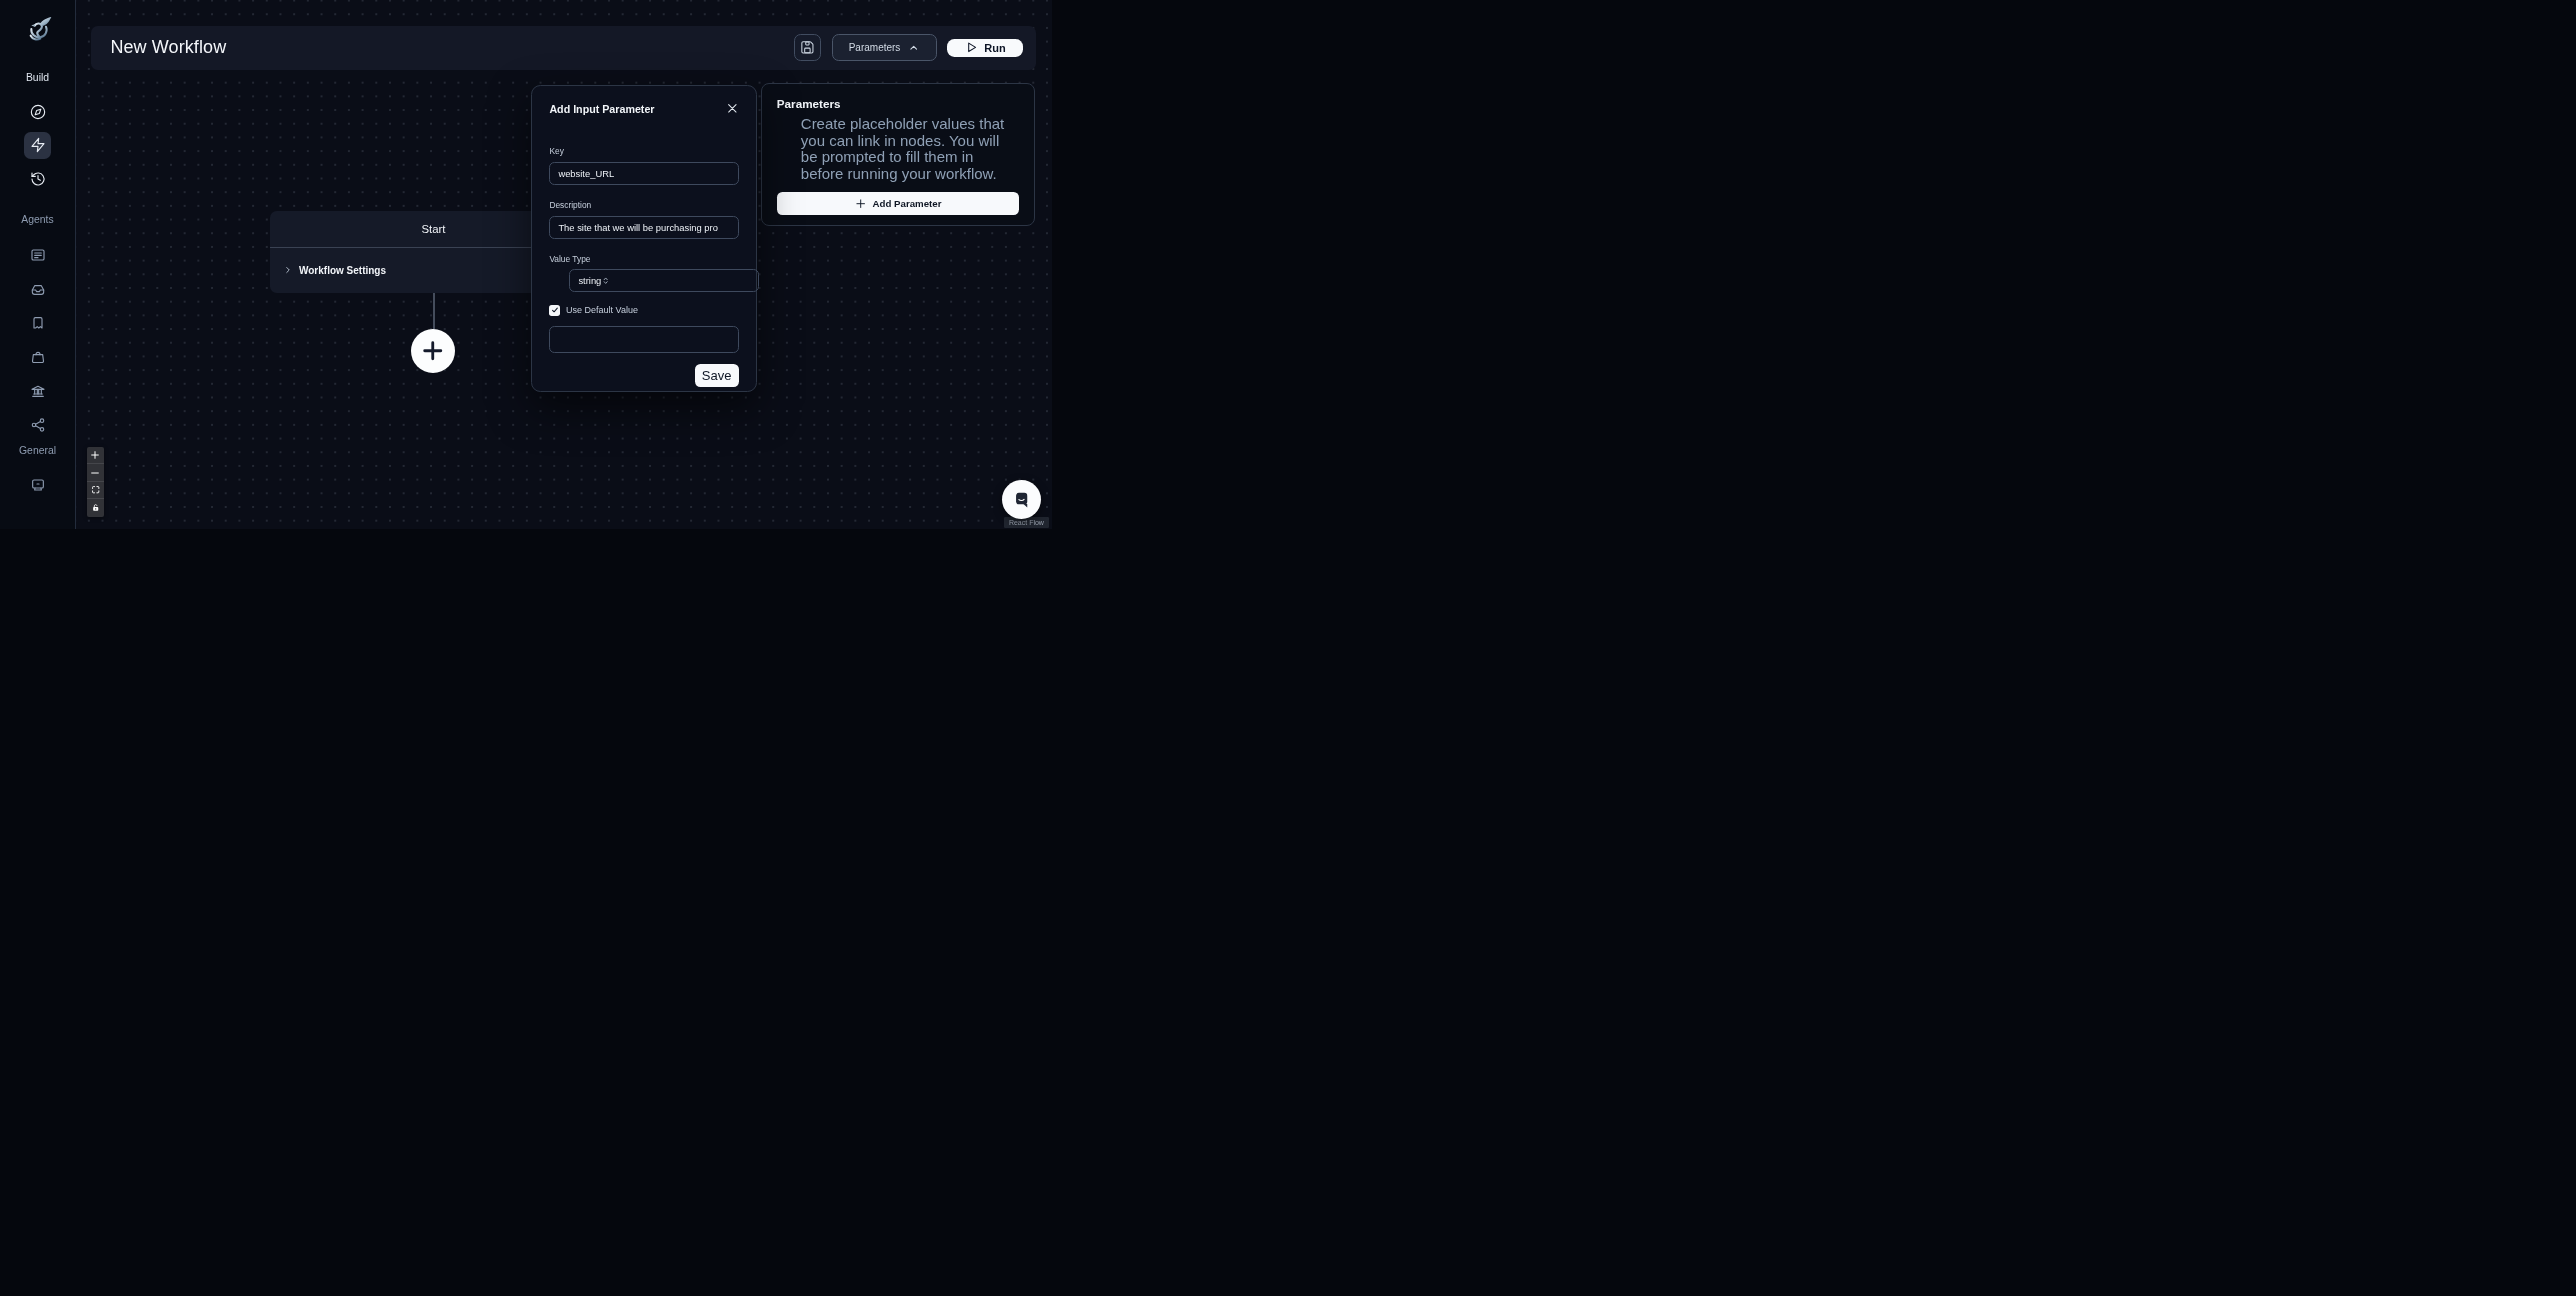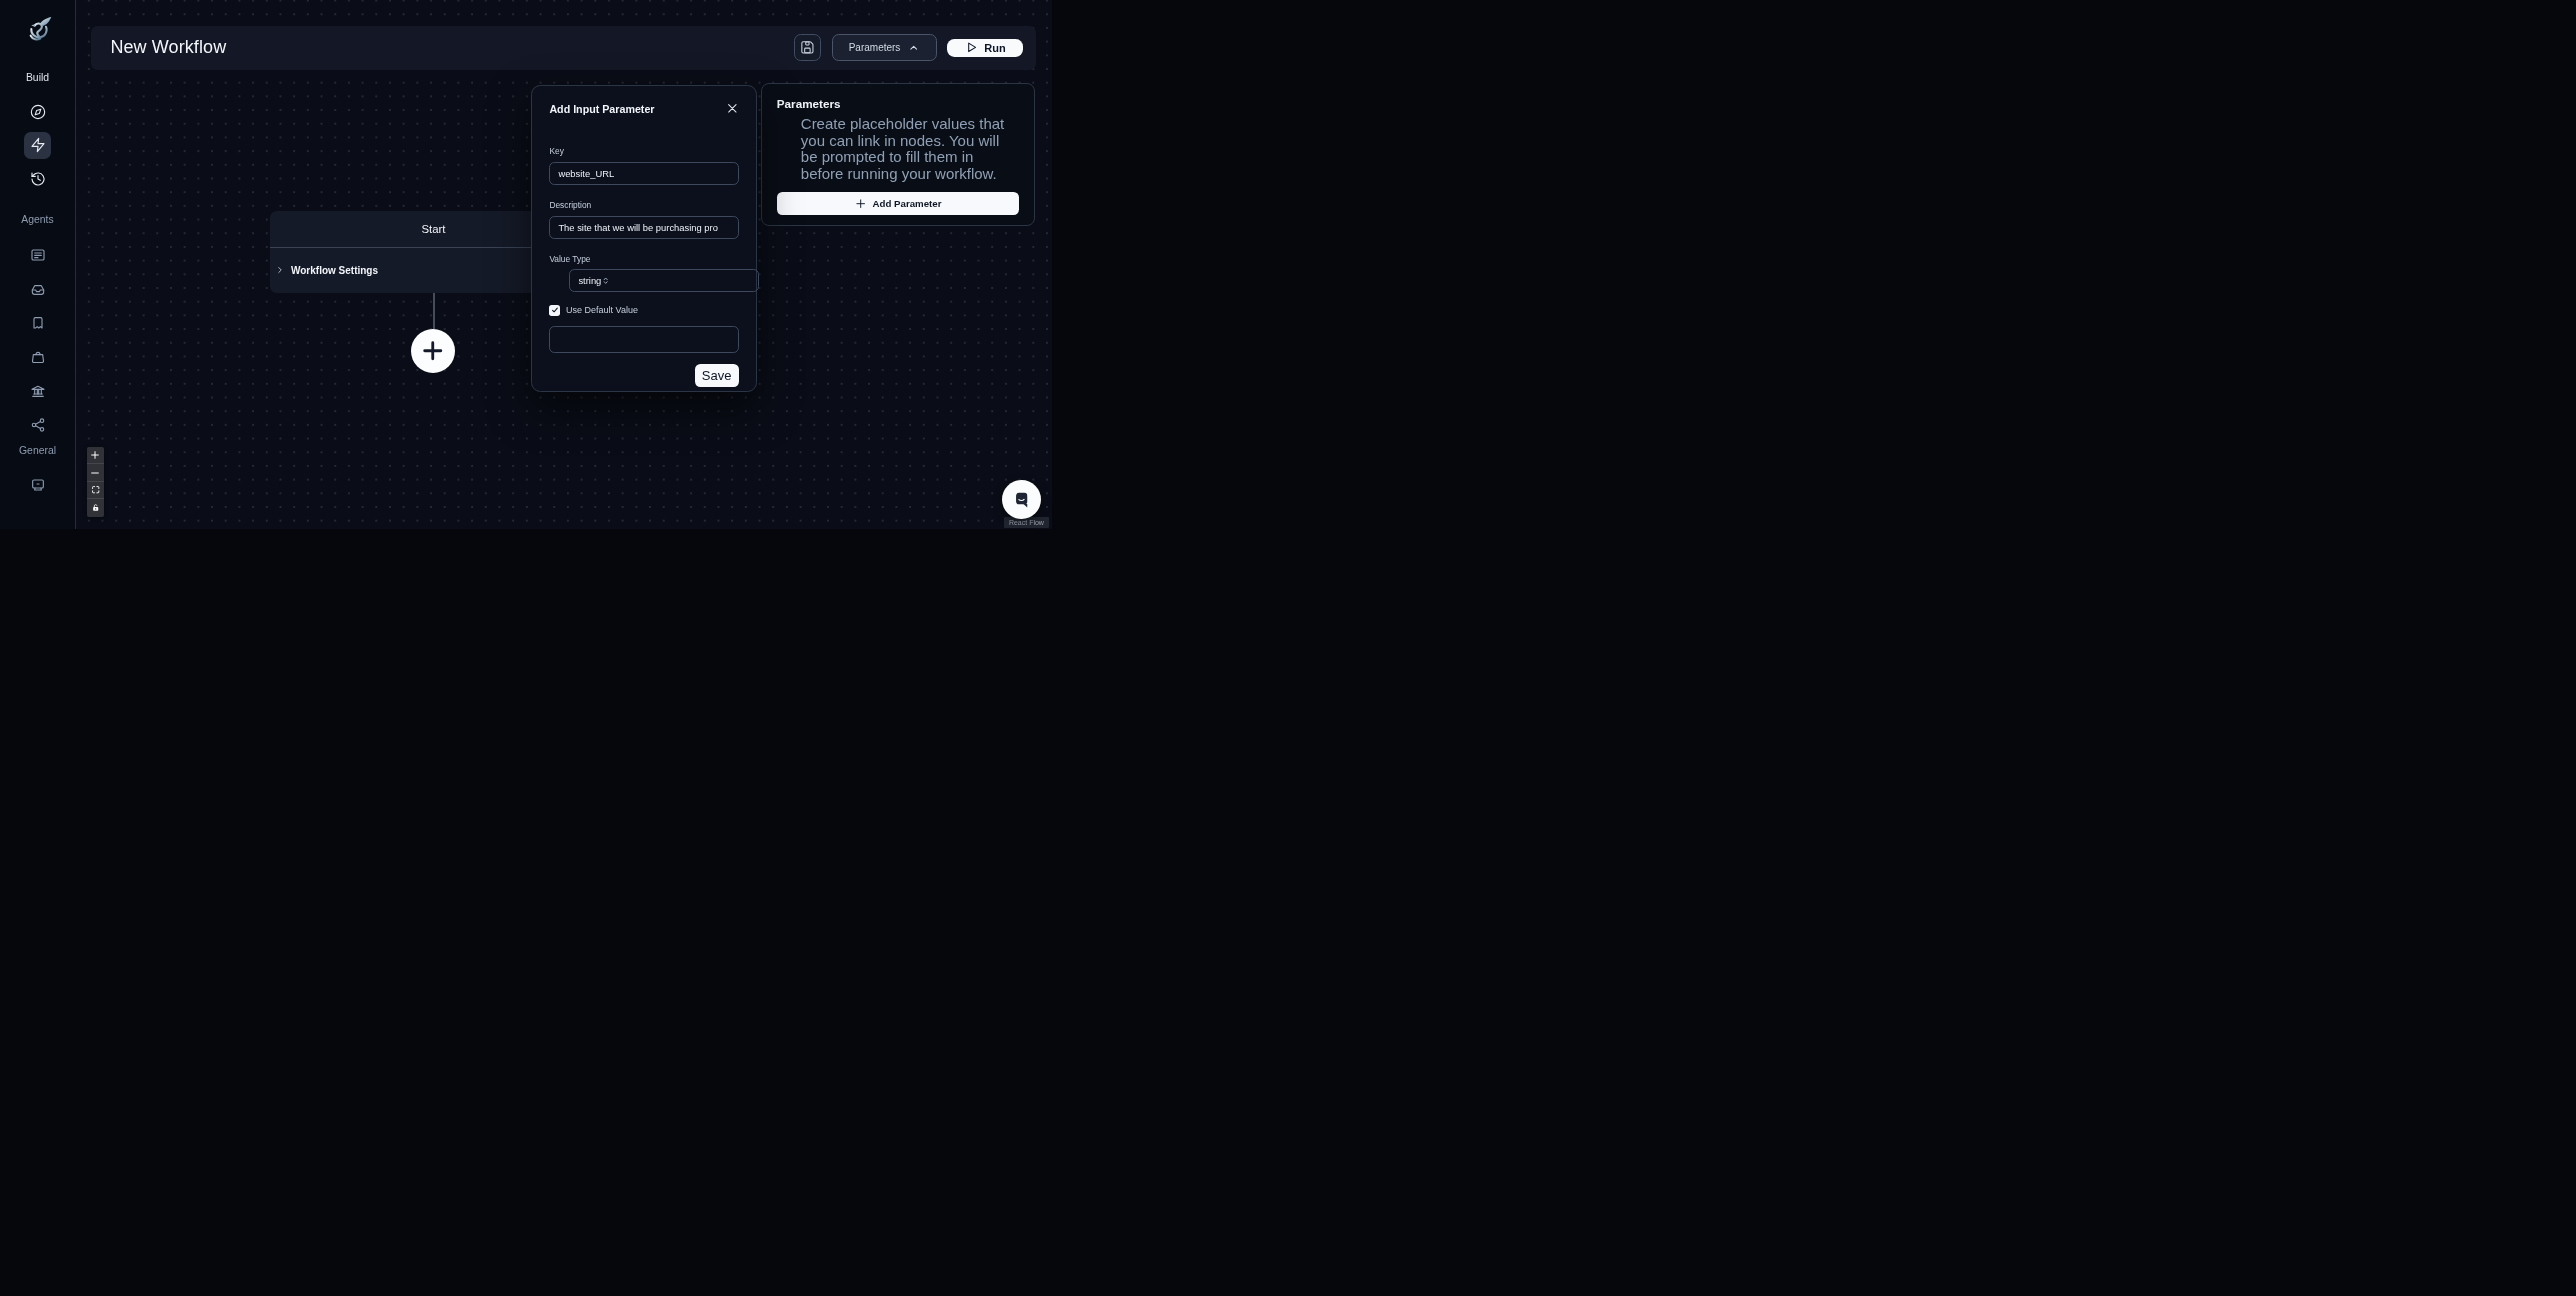--- a/index.html
+++ b/index.html
@@ -42,21 +42,21 @@
   .run-btn{height:18px;border-radius:7.4px;border:none;background:#f8fafc;color:#0d1526;
            font-size:11px;font-weight:700;display:flex;align-items:center;gap:6.7px;
            padding:0 17.4px;cursor:pointer;font-family:inherit;}
 
   
   .start-node{position:absolute;left:194px;top:211px;width:327px;height:82px;
               background:#151a28;border-radius:6.7px;z-index:1;cursor:grab;}
   .start-head{height:36px;display:flex;align-items:center;justify-content:center;
               font-size:11.4px;font-weight:500;color:#f2f5f9;}
   .start-divider{height:0.7px;background:#3a4253;}
-  .settings-row{height:45px;display:flex;align-items:center;padding-left:5px;gap:6px;cursor:pointer;}
+  .settings-row{height:45px;display:flex;align-items:center;padding-left:13px;gap:6px;cursor:pointer;}
   .settings-row .chev{width:10px;height:10px;color:#aeb8c6;flex:none;}
   .settings-label{font-size:10px;font-weight:700;color:#f2f5f9;}
 
   .edge-line{position:absolute;left:357px;top:293px;width:1.7px;height:36px;
              background:#454d5c;z-index:0;}
   .add-node{position:absolute;left:335px;top:329px;width:44px;height:44px;border-radius:50%;
             background:#fcfdfe;display:flex;align-items:center;justify-content:center;
             cursor:pointer;z-index:1;border:none;padding:0;}
 
   

